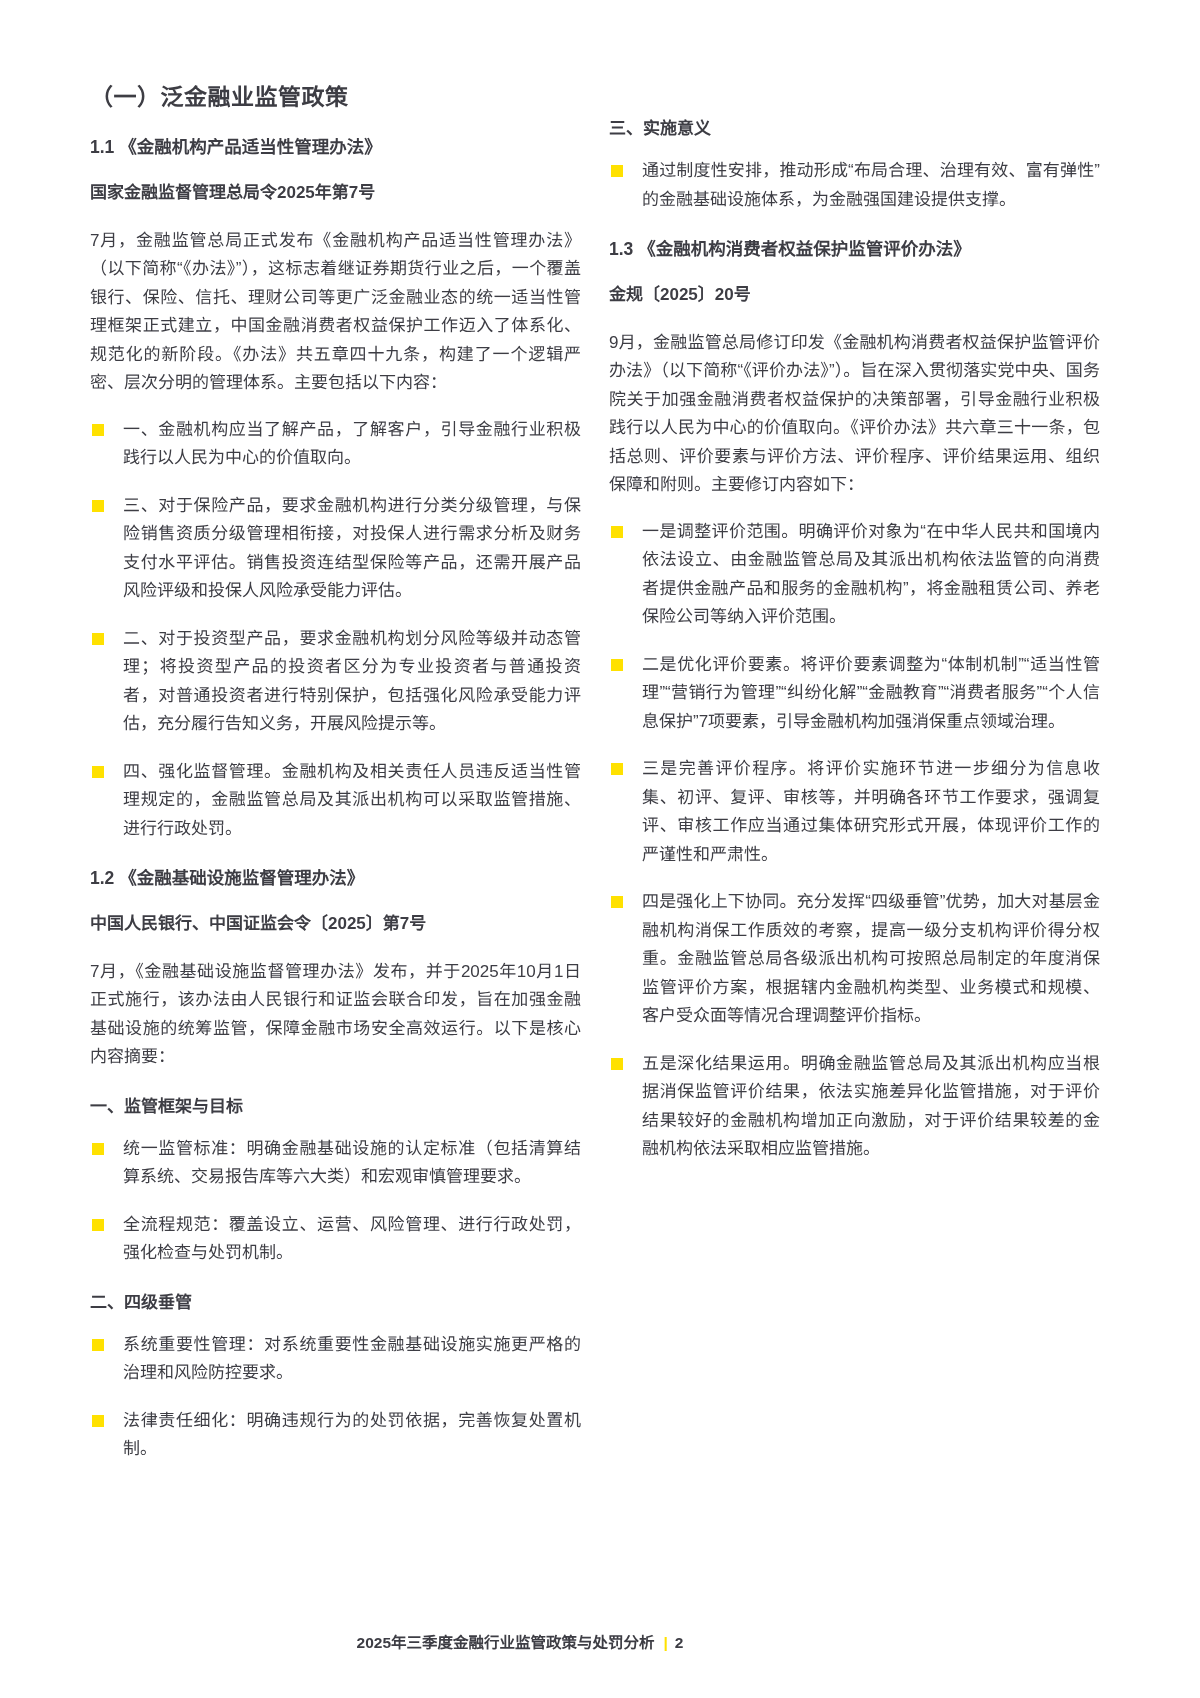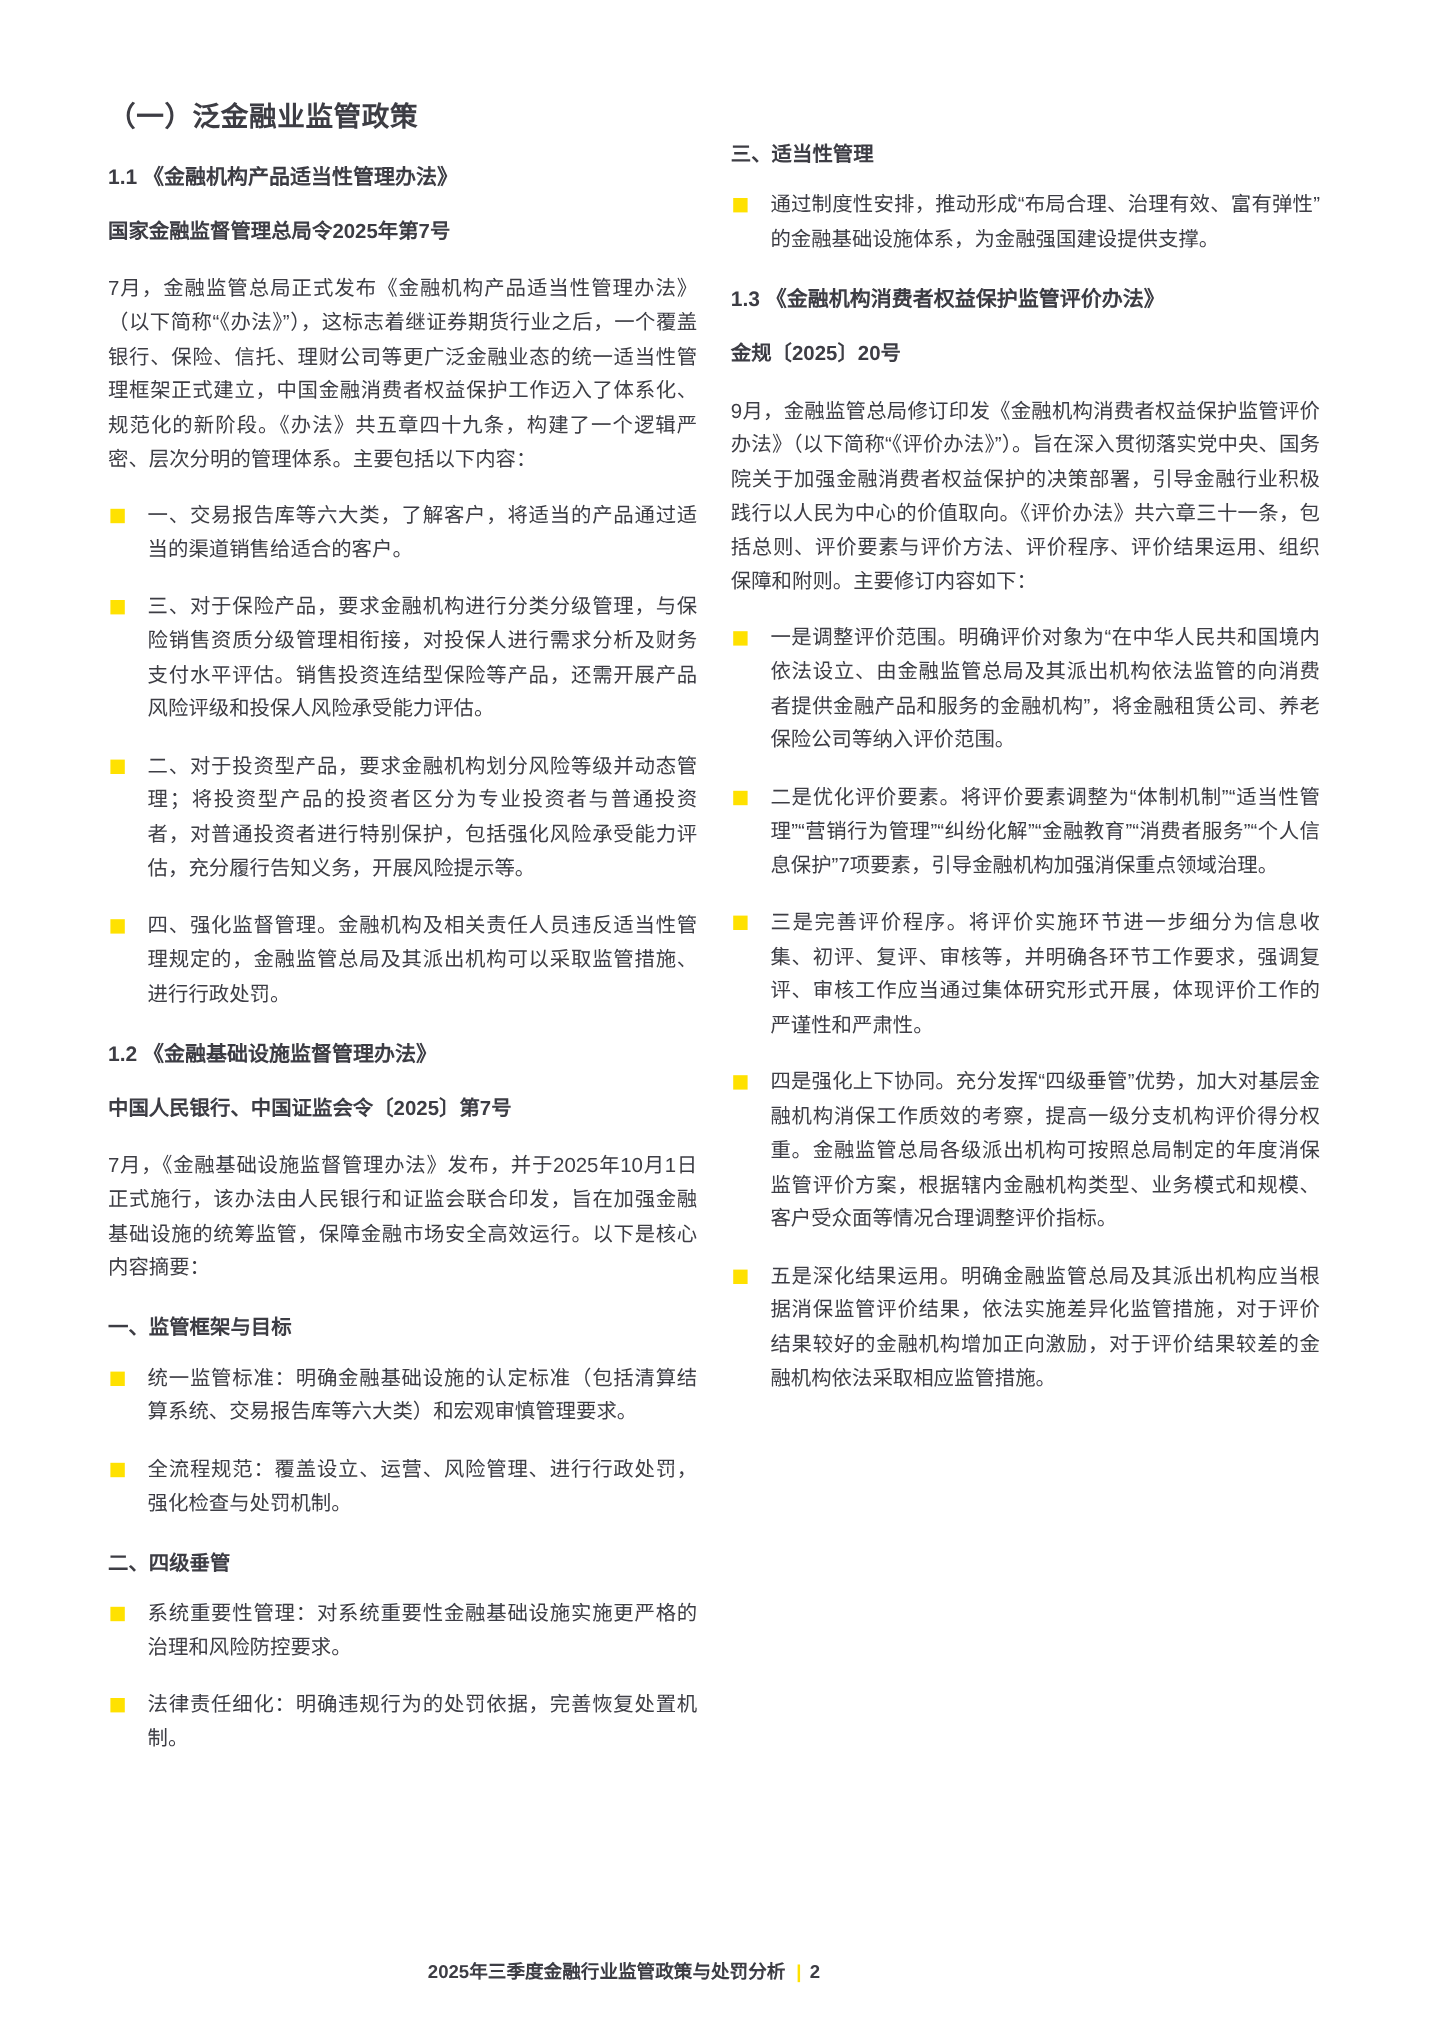--- a/index.html
+++ b/index.html
@@ -100,21 +100,21 @@
   <div class="columns">
 
     <div class="col col-left">
       <div class="section-heading">（一）泛金融业监管政策</div>
 
       <div class="article-heading">1.1 《金融机构产品适当性管理办法》</div>
       <div class="doc-number">国家金融监督管理总局令2025年第7号</div>
       <div class="para">7月，金融监管总局正式发布《金融机构产品适当性管理办法》（以下简称“《办法》”），这标志着继证券期货行业之后，一个覆盖银行、保险、信托、理财公司等更广泛金融业态的统一适当性管理框架正式建立，中国金融消费者权益保护工作迈入了体系化、规范化的新阶段。《办法》共五章四十九条，构建了一个逻辑严密、层次分明的管理体系。主要包括以下内容：</div>
 
       <ul class="bullets">
-        <li><span class="sq"></span><span>一、交易报告库等六大类，了解客户，将适当的产品通过适当的渠道销售给适合的客户。</span></li>
+        <li><span class="sq"></span><span>一、金融机构应当了解产品，了解客户，引导金融行业积极践行以人民为中心的价值取向。</span></li>
         <li><span class="sq"></span><span>三、对于保险产品，要求金融机构进行分类分级管理，与保险销售资质分级管理相衔接，对投保人进行需求分析及财务支付水平评估。销售投资连结型保险等产品，还需开展产品风险评级和投保人风险承受能力评估。</span></li>
         <li><span class="sq"></span><span>二、对于投资型产品，要求金融机构划分风险等级并动态管理；将投资型产品的投资者区分为专业投资者与普通投资者，对普通投资者进行特别保护，包括强化风险承受能力评估，充分履行告知义务，开展风险提示等。</span></li>
         <li><span class="sq"></span><span>四、强化监督管理。金融机构及相关责任人员违反适当性管理规定的，金融监管总局及其派出机构可以采取监管措施、进行行政处罚。</span></li>
       </ul>
 
       <div class="article-heading">1.2 《金融基础设施监督管理办法》</div>
       <div class="doc-number">中国人民银行、中国证监会令〔2025〕第7号</div>
       <div class="para">7月，《金融基础设施监督管理办法》发布，并于2025年10月1日正式施行，该办法由人民银行和证监会联合印发，旨在加强金融基础设施的统筹监管，保障金融市场安全高效运行。以下是核心内容摘要：</div>
 
       <div class="sub-heading">一、监管框架与目标</div>
@@ -124,21 +124,21 @@
       </ul>
 
       <div class="sub-heading">二、四级垂管</div>
       <ul class="bullets">
         <li><span class="sq"></span><span>系统重要性管理：对系统重要性金融基础设施实施更严格的治理和风险防控要求。</span></li>
         <li><span class="sq"></span><span>法律责任细化：明确违规行为的处罚依据，完善恢复处置机制。</span></li>
       </ul>
     </div>
 
     <div class="col col-right">
-      <div class="sub-heading" style="margin-top:0;">三、适当性管理</div>
+      <div class="sub-heading" style="margin-top:0;">三、实施意义</div>
       <ul class="bullets">
         <li><span class="sq"></span><span>通过制度性安排，推动形成“布局合理、治理有效、富有弹性”的金融基础设施体系，为金融强国建设提供支撑。</span></li>
       </ul>
 
       <div class="article-heading">1.3 《金融机构消费者权益保护监管评价办法》</div>
       <div class="doc-number">金规〔2025〕20号</div>
       <div class="para">9月，金融监管总局修订印发《金融机构消费者权益保护监管评价办法》（以下简称“《评价办法》”）。旨在深入贯彻落实党中央、国务院关于加强金融消费者权益保护的决策部署，引导金融行业积极践行以人民为中心的价值取向。《评价办法》共六章三十一条，包括总则、评价要素与评价方法、评价程序、评价结果运用、组织保障和附则。主要修订内容如下：</div>
 
       <ul class="bullets">
         <li><span class="sq"></span><span>一是调整评价范围。明确评价对象为“在中华人民共和国境内依法设立、由金融监管总局及其派出机构依法监管的向消费者提供金融产品和服务的金融机构”，将金融租赁公司、养老保险公司等纳入评价范围。</span></li>

